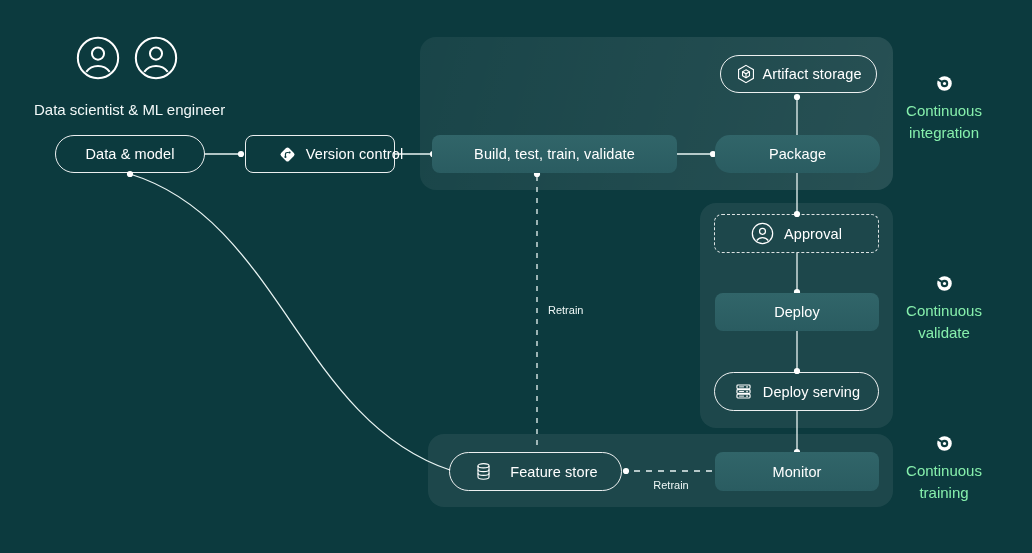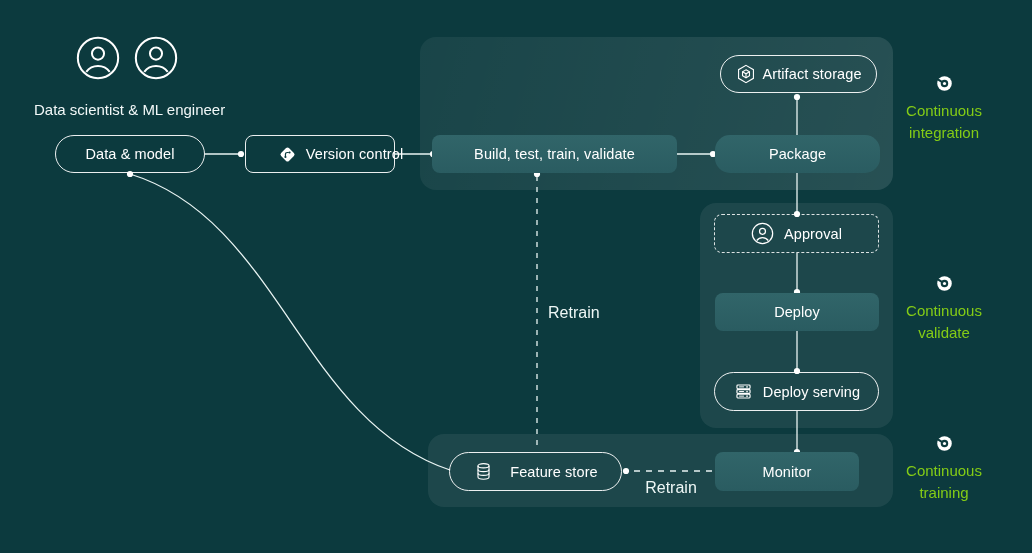--- a/index.html
+++ b/index.html
@@ -16,23 +16,23 @@
   .panel.uniform{background:rgba(255,255,255,0.07);}
   .node{
     position:absolute;display:flex;align-items:center;justify-content:center;
     gap:9px;font-size:14.5px;letter-spacing:.1px;color:#ffffff;box-sizing:border-box;
   }
   .node .lbl{white-space:nowrap;}
   .pill{border:1.2px solid rgba(255,255,255,0.92);border-radius:20px;background:transparent;}
   .rectb{border:1.2px solid rgba(255,255,255,0.92);border-radius:8px;background:transparent;padding-left:41px;}
   .fillbox{background:linear-gradient(180deg,#316569,#2a5c61);border-radius:8px;}
   .dashedb{border:1.5px dashed rgba(255,255,255,0.85);border-radius:8px;background:transparent;}
-  .edge-label{position:absolute;font-size:16px;color:#eef7f6;}
+  .edge-label{position:absolute;font-size:11px;color:#eef7f6;}
   .stage-group{position:absolute;width:120px;display:flex;flex-direction:column;align-items:center;gap:7px;}
-  .stage-group .stage-label{font-size:15px;line-height:22px;text-align:center;color:#84cc16;}
+  .stage-group .stage-label{font-size:15px;line-height:22px;text-align:center;color:#86efac;}
   .actors{position:absolute;left:34px;top:36px;width:230px;}
   .actors .heads{display:flex;gap:14px;margin-left:42px;}
   .actors .caption{margin-top:21px;font-size:15px;color:#f2f8f8;white-space:nowrap;}
   svg.lines{position:absolute;left:0;top:0;z-index:2;}
   .panel{z-index:1;}
   .node,.edge-label,.stage-group,.actors{z-index:3;}
   .icon{display:inline-flex;flex:none;}
 </style>
 </head>
 <body>
@@ -152,21 +152,21 @@
         <rect x="4.5" y="15.2" width="15" height="4.2" rx="1"></rect>
         <path d="M7,6.7 h5.5 M7,12 h5.5 M7,17.3 h5.5" stroke-width="1.1"></path>
         <rect x="15.2" y="5.9" width="1.7" height="1.7" fill="#fff" stroke="none"></rect>
         <rect x="15.2" y="11.2" width="1.7" height="1.7" fill="#fff" stroke="none"></rect>
         <rect x="15.2" y="16.5" width="1.7" height="1.7" fill="#fff" stroke="none"></rect>
       </svg>
     </span>
     <span class="lbl">Deploy serving</span>
   </div>
 
-  <div class="node fillbox" style="left:715px;top:452px;width:144px;height:39px;">
+  <div class="node fillbox" style="left:715px;top:452px;width:164px;height:39px;">
     <span class="lbl">Monitor</span>
   </div>
 
   <div class="node pill" style="left:449px;top:452px;width:173px;height:39px;gap:16px;">
     <span class="icon">
       <svg width="21" height="21" viewBox="0 0 24 24" fill="none" stroke="#fff" stroke-width="1.3">
         <ellipse cx="12" cy="5.4" rx="6.3" ry="2.4"></ellipse>
         <path d="M5.7,5.4 V18.4 c0,1.35 2.8,2.45 6.3,2.45 s6.3,-1.1 6.3,-2.45 V5.4"></path>
         <path d="M5.7,9.7 c0,1.35 2.8,2.45 6.3,2.45 s6.3,-1.1 6.3,-2.45"></path>
         <path d="M5.7,14 c0,1.35 2.8,2.45 6.3,2.45 s6.3,-1.1 6.3,-2.45"></path>

